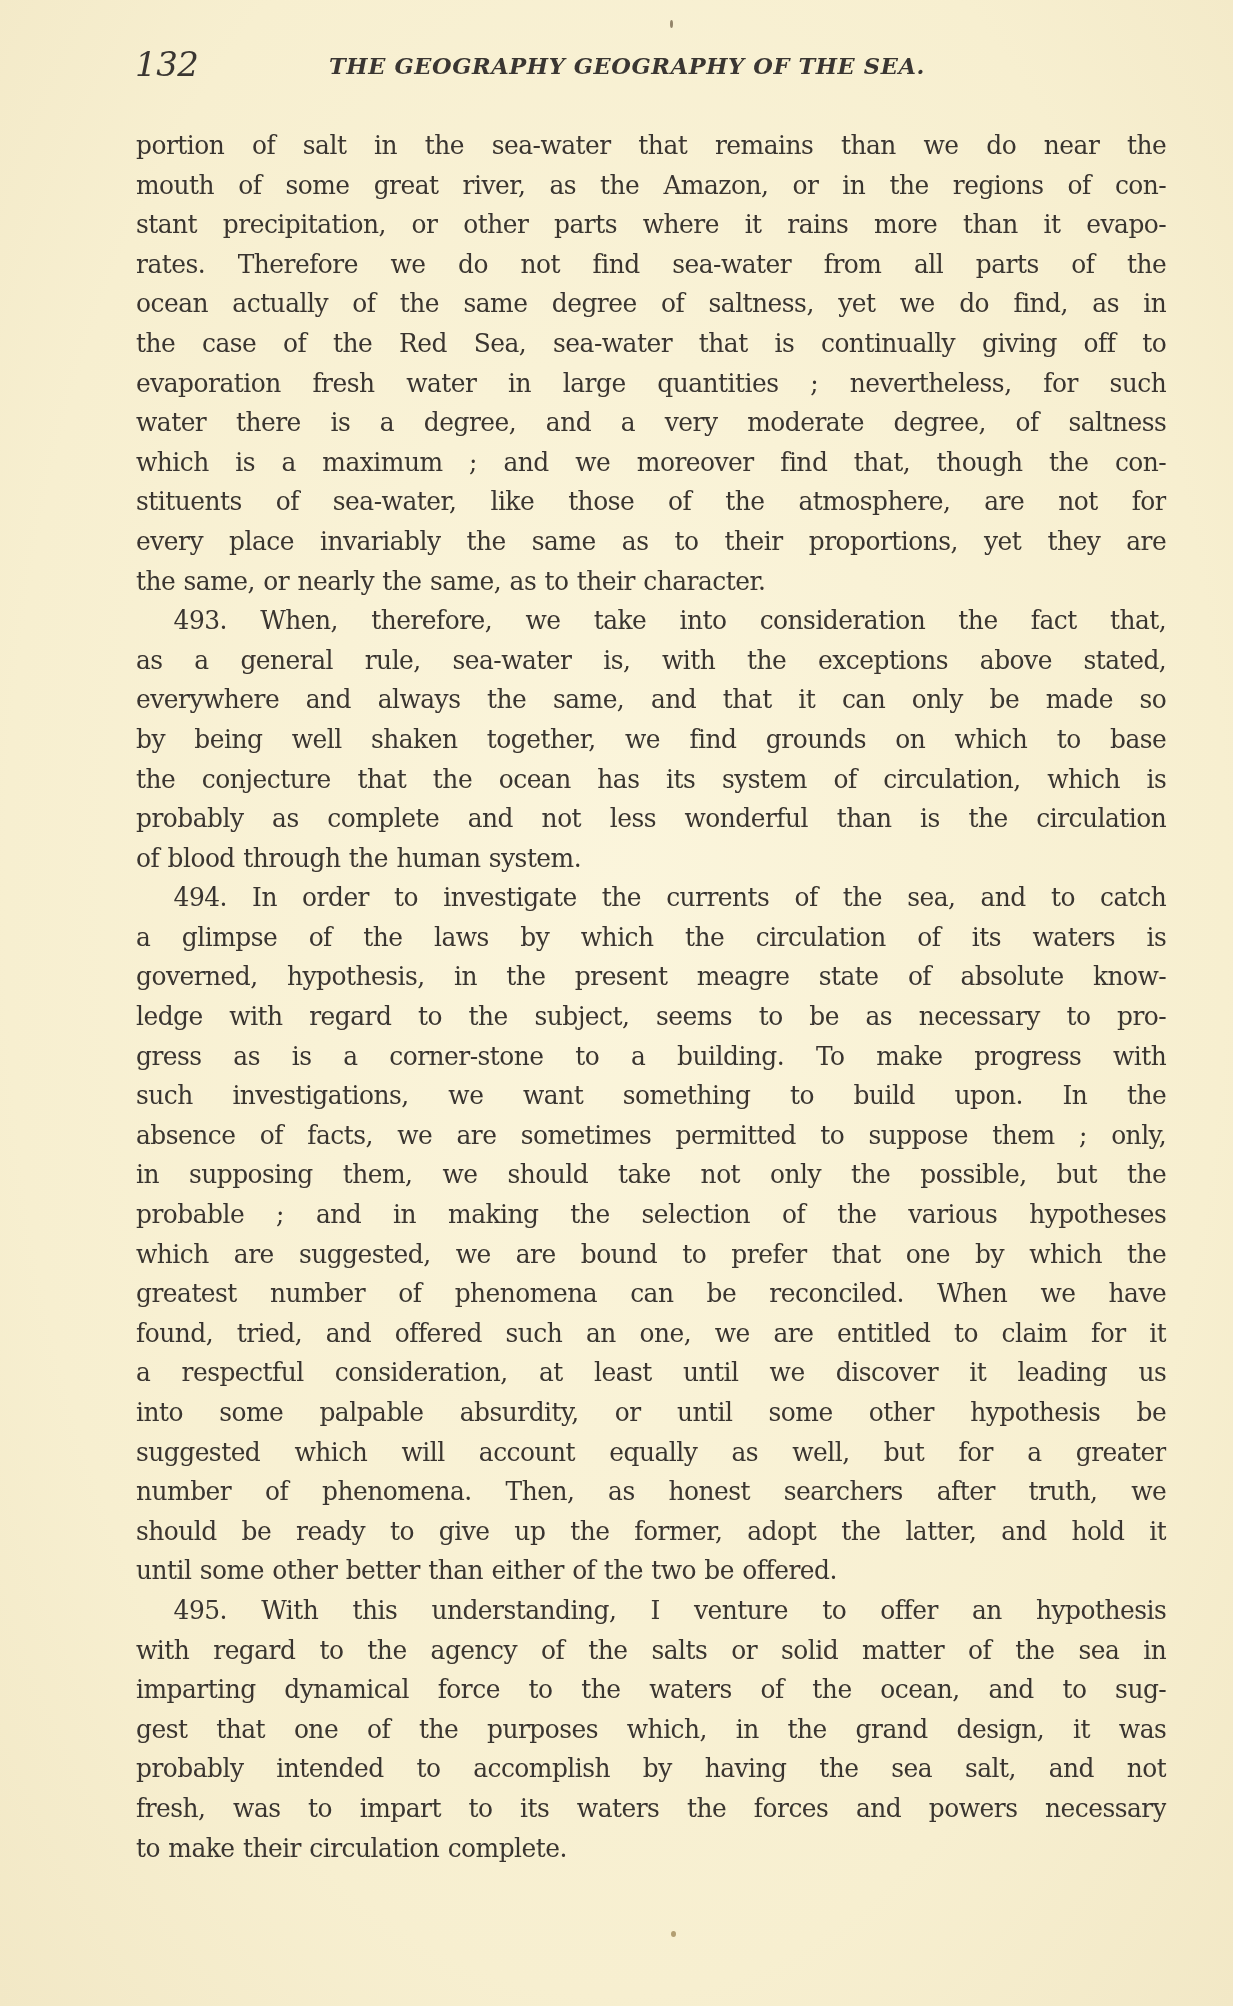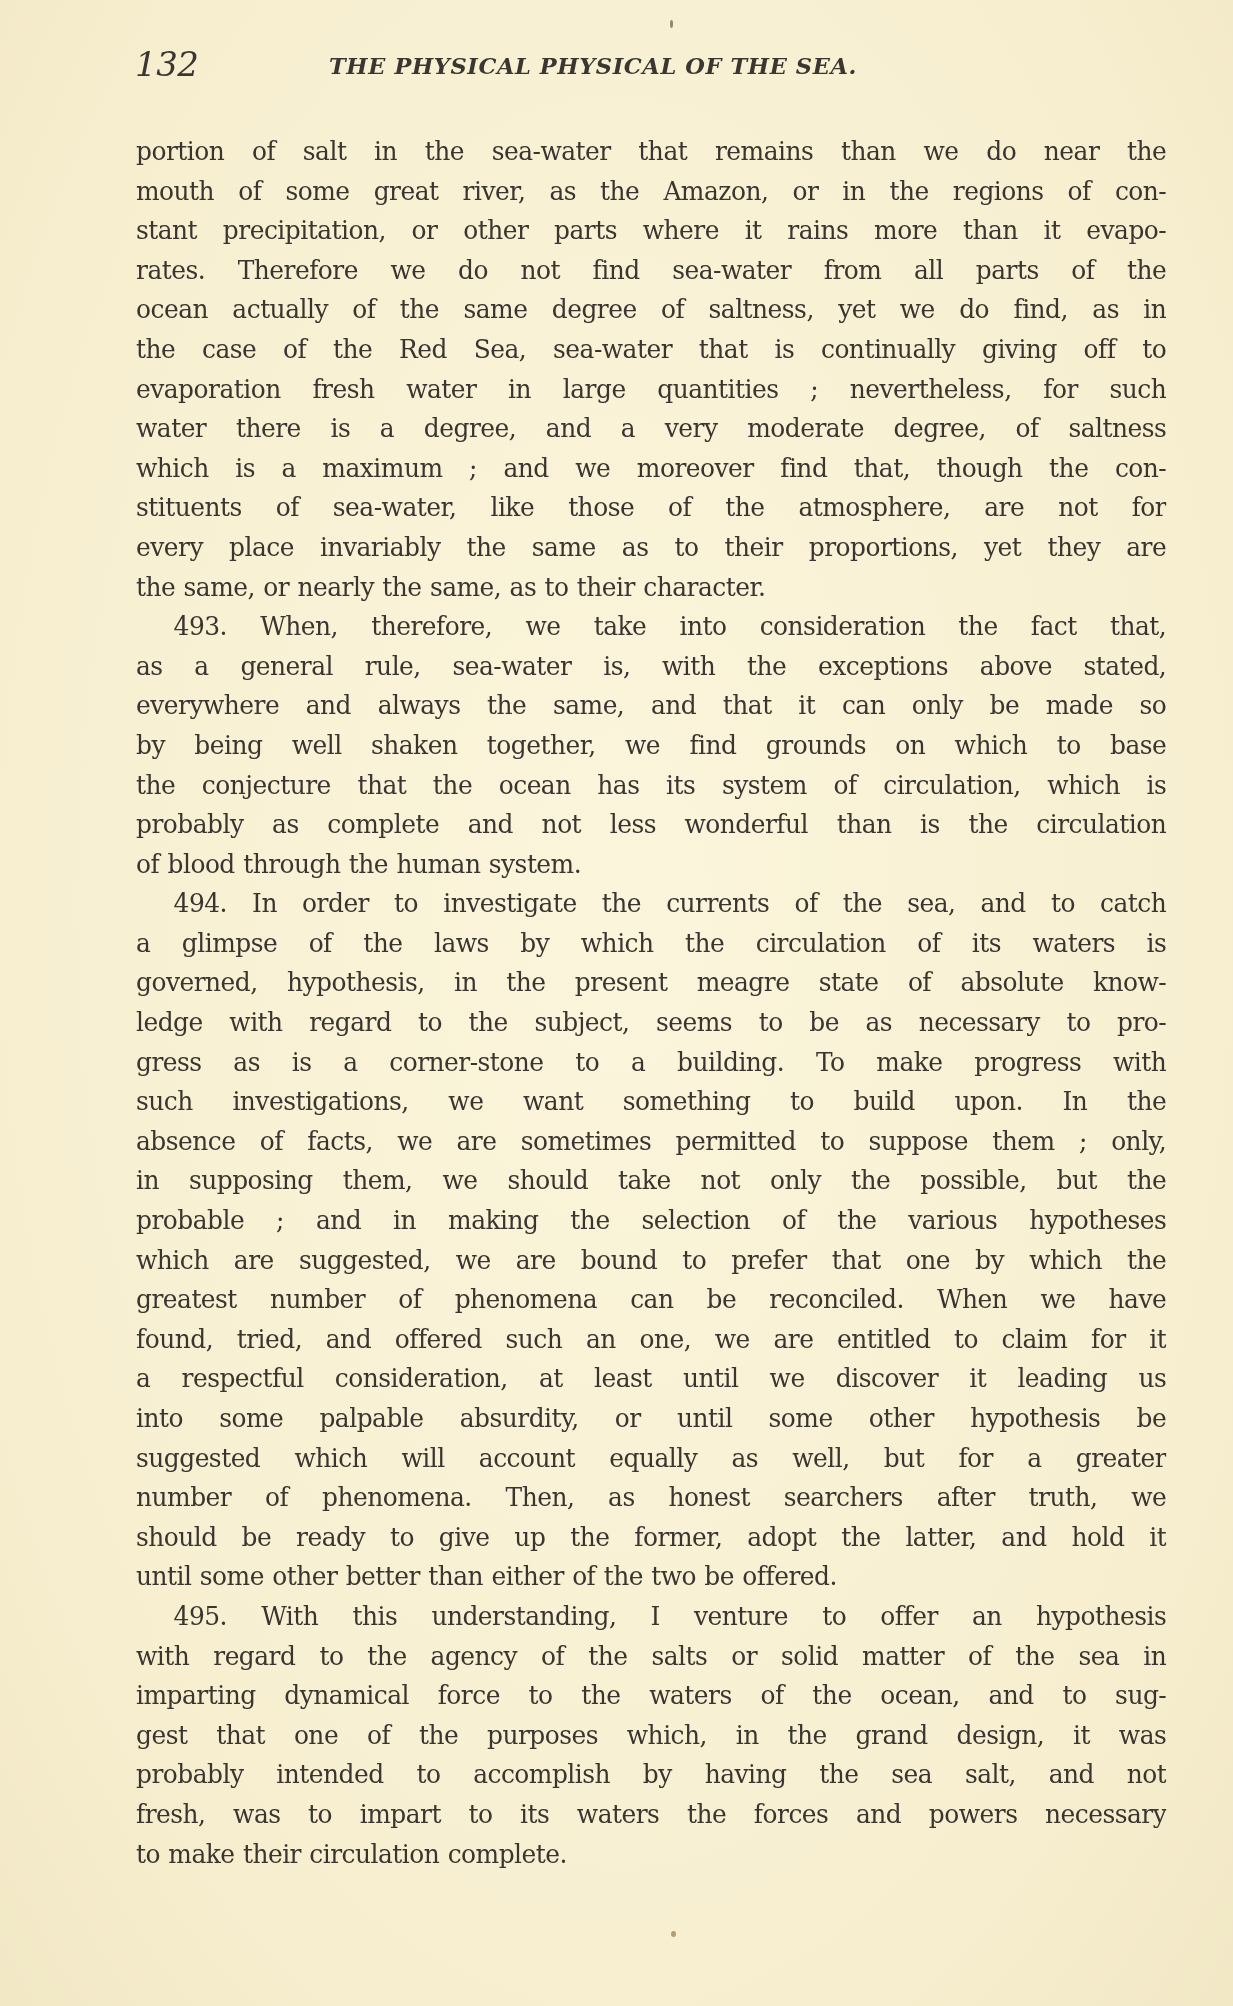--- a/index.html
+++ b/index.html
@@ -47,21 +47,21 @@
       font-family: "DejaVu Serif", serif;
       font-weight: bold;
       font-size: 22.5px;
       line-height: 32px;
       letter-spacing: 0.6px;
       color: #3a3632;
     }
     .body-text {
       position: absolute;
       left: 136px;
-      top: 131px;
+      top: 125px;
       width: 1030px;
     }
     .line {
       display: block;
       height: 39.6px;
       line-height: 39.6px;
       font-size: 26.5px;
       text-align: justify;
       text-align-last: justify;
       white-space: nowrap;
@@ -92,21 +92,21 @@
     .speck.bottom { left: 671px; top: 1931px; }
   </style>
 </head>
 <body>
 
 <div class="page">
   <div class="speck top"></div>
 
   <div class="header">
     <span class="page-number">132</span>
-    <span class="running-head">THE PHYSICAL PHYSICAL OF THE SEA.</span>
+    <span class="running-head">THE GEOGRAPHY GEOGRAPHY OF THE SEA.</span>
   </div>
 
   <div class="body-text">
 
     <div>
       <span class="line" style="white-space: normal; overflow: hidden;">portion of salt in the sea-water that remains than we do near the</span>
       <span class="line" style="white-space: normal; overflow: hidden;">mouth of some great river, as the Amazon, or in the regions of con-</span>
       <span class="line" style="white-space: normal; overflow: hidden;">stant precipitation, or other parts where it rains more than it evapo-</span>
       <span class="line" style="white-space: normal; overflow: hidden;">rates.  Therefore we do not find sea-water from all parts of the</span>
       <span class="line" style="white-space: normal; overflow: hidden;">ocean actually of the same degree of saltness, yet we do find, as in</span>

